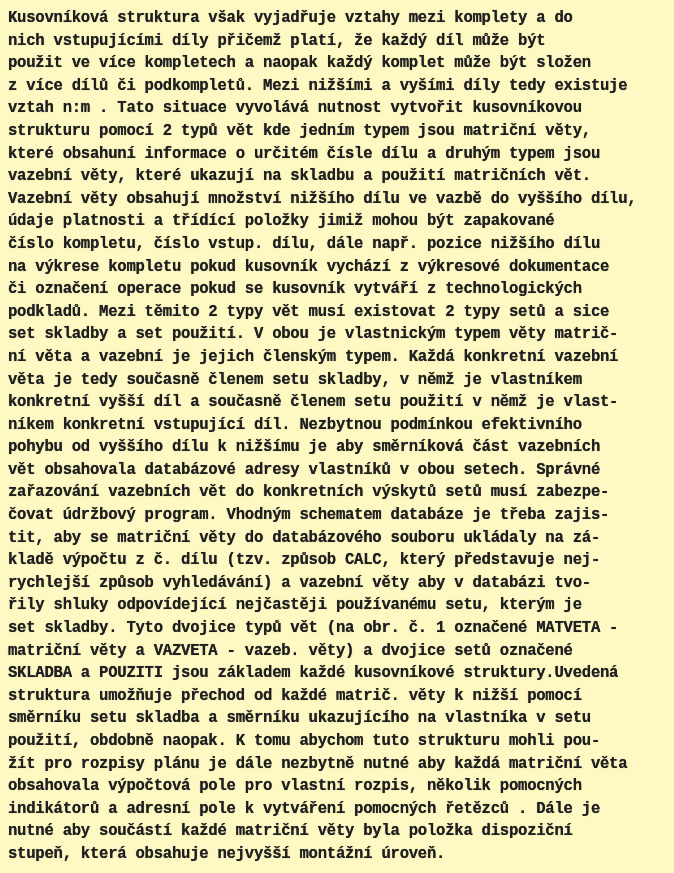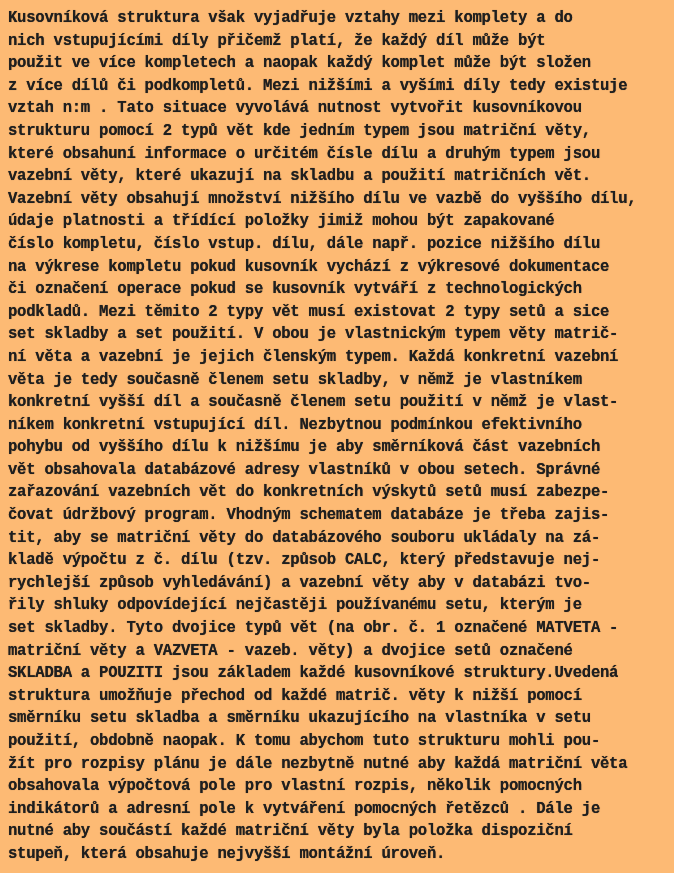--- a/index.html
+++ b/index.html
@@ -9,21 +9,21 @@
   body {
     width: 674px;
     height: 873px;
     background: #fdfdfc;
     overflow: hidden;
   }
   .page {
     box-sizing: border-box;
     width: 674px;
     height: 873px;
-    background: #fdba74;
+    background: #fef9c3;
     padding: 7px 2px 0 8px;
   }
   .typed-text {
     font-family: "Liberation Mono", "DejaVu Sans Mono", monospace;
     font-size: 15.6px;
     font-weight: bold;
     line-height: 22.6px;
     letter-spacing: -0.25px;
     color: #1f1f1f;
     text-shadow: 0 0 0.7px rgba(25,25,25,0.85);

